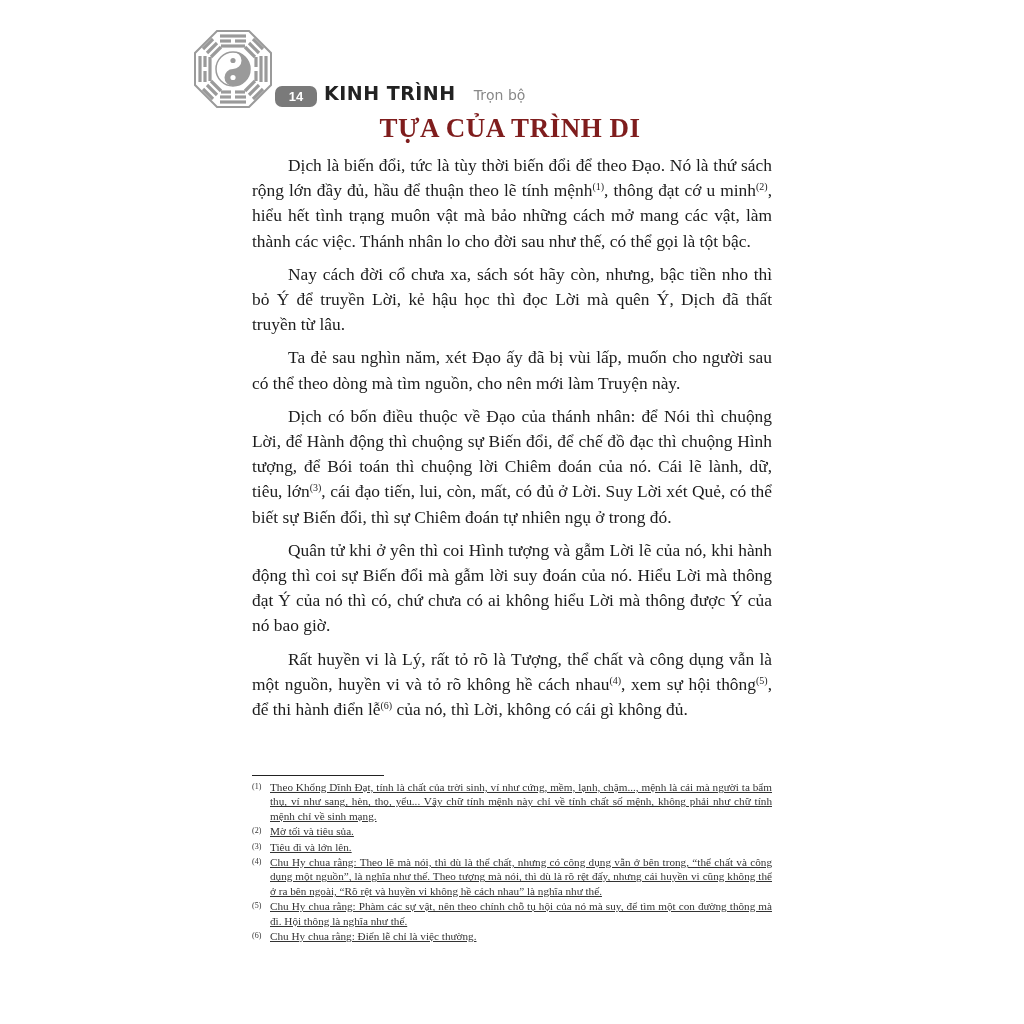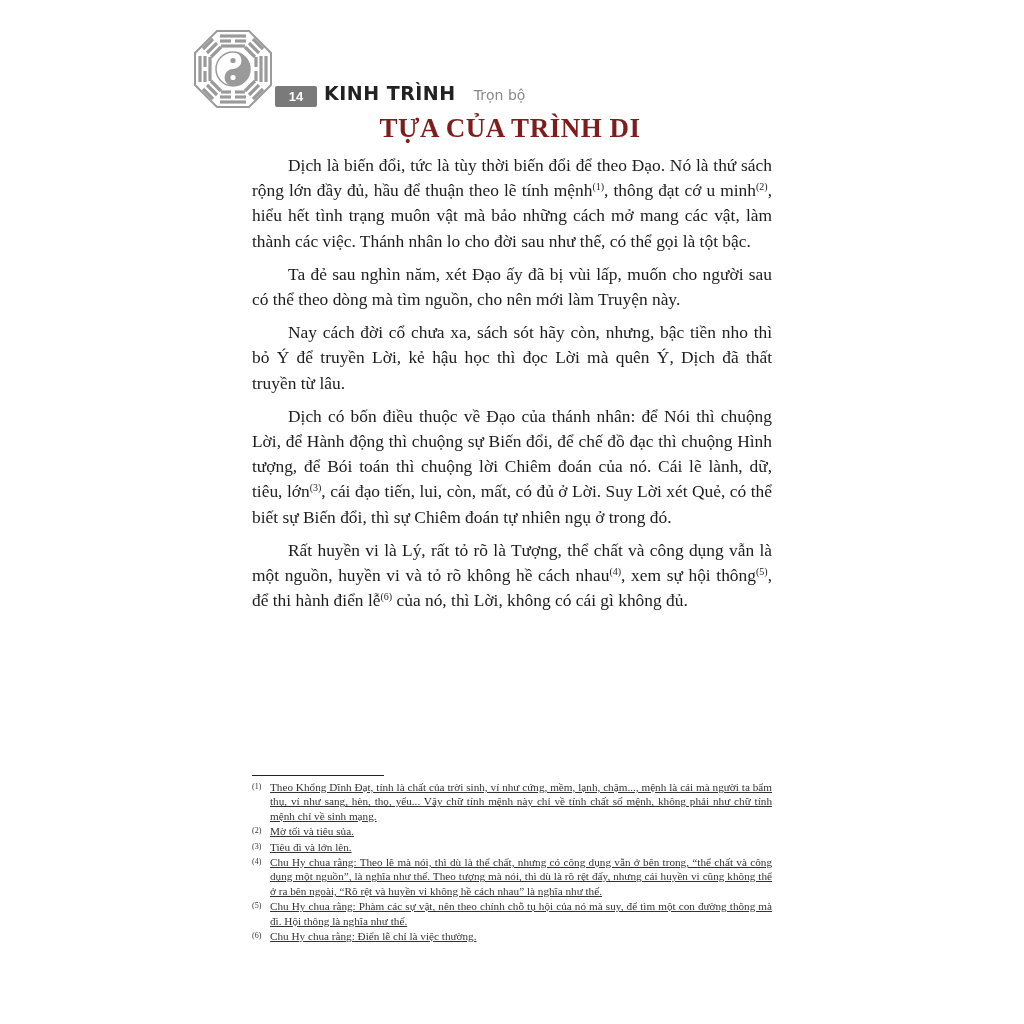--- a/index.html
+++ b/index.html
@@ -3,21 +3,21 @@
 <meta charset="utf-8">
 <style>
   html, body { margin:0; padding:0; background:#ffffff; }
   body { width:1024px; height:1024px; position:relative; overflow:hidden;
          font-family:"Liberation Serif","DejaVu Serif",serif; color:#1a1a1a; }
   .page { position:absolute; left:0; top:0; width:1024px; height:1024px; background:#fff; }
 
   .header { position:absolute; left:193px; top:29px; height:80px; width:400px; }
   .bagua { position:absolute; left:0; top:0; width:80px; height:80px; }
   .badge { position:absolute; left:82px; top:57px; width:42px; height:21px; background:#7a7a7a;
-           border-radius:2px; color:#fff; font-family:"Liberation Sans","DejaVu Sans",sans-serif;
+           border-radius:7px; color:#fff; font-family:"Liberation Sans","DejaVu Sans",sans-serif;
            font-size:13px; font-weight:bold; text-align:center; line-height:21px; }
   .book-title { position:absolute; left:131px; top:53px; white-space:nowrap;
                 font-family:"DejaVu Sans","Liberation Sans",sans-serif; }
   .book-title .main { font-size:19px; font-weight:bold; color:#222; letter-spacing:0.5px; }
   .book-title .sub { font-size:14px; color:#888; margin-left:13px; }
 
   .title { position:absolute; left:240px; top:113px; width:540px; text-align:center;
            font-size:27px; font-weight:bold; letter-spacing:0.5px; color:#7f1d1d; }
 
   .body-text { position:absolute; left:252px; top:153px; width:520px; font-size:17.4px; line-height:25.2px;
@@ -81,25 +81,26 @@
       <span class="sub">Trọn bộ</span>
     </div>
   </div>
 
   <div class="title">TỰA CỦA TRÌNH DI</div>
 
   <div class="body-text">
     <p>
       <span>Dịch là biến đổi, tức là tùy thời biến đổi để theo Đạo. Nó là thứ sách rộng lớn đầy đủ, hầu để thuận theo lẽ tính mệnh</span><sup>(1)</sup><span>, thông đạt cớ u minh</span><sup>(2)</sup><span>, hiểu hết tình trạng muôn vật mà bảo những cách mở mang các vật, làm thành các việc. Thánh nhân lo cho đời sau như thế, có thể gọi là tột bậc.</span>
     </p>
+    <p><span>Nay cách đời cổ chưa xa, sách sót hãy còn, nhưng, bậc tiền nho thì bỏ Ý để truyền Lời, kẻ hậu học thì đọc Lời mà quên Ý, Dịch đã thất truyền từ lâu.</span></p>
     <p><span>Ta đẻ sau nghìn năm, xét Đạo ấy đã bị vùi lấp, muốn cho người sau có thể theo dòng mà tìm nguồn, cho nên mới làm Truyện này.</span></p>
-    <p><span>Nay cách đời cổ chưa xa, sách sót hãy còn, nhưng, bậc tiền nho thì bỏ Ý để truyền Lời, kẻ hậu học thì đọc Lời mà quên Ý, Dịch đã thất truyền từ lâu.</span></p>
     <p>
       <span>Dịch có bốn điều thuộc về Đạo của thánh nhân: để Nói thì chuộng Lời, để Hành động thì chuộng sự Biến đổi, để chế đồ đạc thì chuộng Hình tượng, để Bói toán thì chuộng lời Chiêm đoán của nó. Cái lẽ lành, dữ, tiêu, lớn</span><sup>(3)</sup><span>, cái đạo tiến, lui, còn, mất, có đủ ở Lời. Suy Lời xét Quẻ, có thể biết sự Biến đổi, thì sự Chiêm đoán tự nhiên ngụ ở trong đó.</span>
     </p>
+    <p><span>Quân tử khi ở yên thì coi Hình tượng và gẫm Lời lẽ của nó, khi hành động thì coi sự Biến đổi mà gẫm lời suy đoán của nó. Hiểu Lời mà thông đạt Ý của nó thì có, chứ chưa có ai không hiểu Lời mà thông được Ý của nó bao giờ.</span></p>
     <p>
       <span>Rất huyền vi là Lý, rất tỏ rõ là Tượng, thể chất và công dụng vẫn là một nguồn, huyền vi và tỏ rõ không hề cách nhau</span><sup>(4)</sup><span>, xem sự hội thông</span><sup>(5)</sup><span>, để thi hành điển lễ</span><sup>(6)</sup><span> của nó, thì Lời, không có cái gì không đủ.</span>
     </p>
   </div>
 
   <div class="fn-rule"></div>
 
   <div class="footnotes">
     <div class="fn">
       <span class="num">(1)</span>

